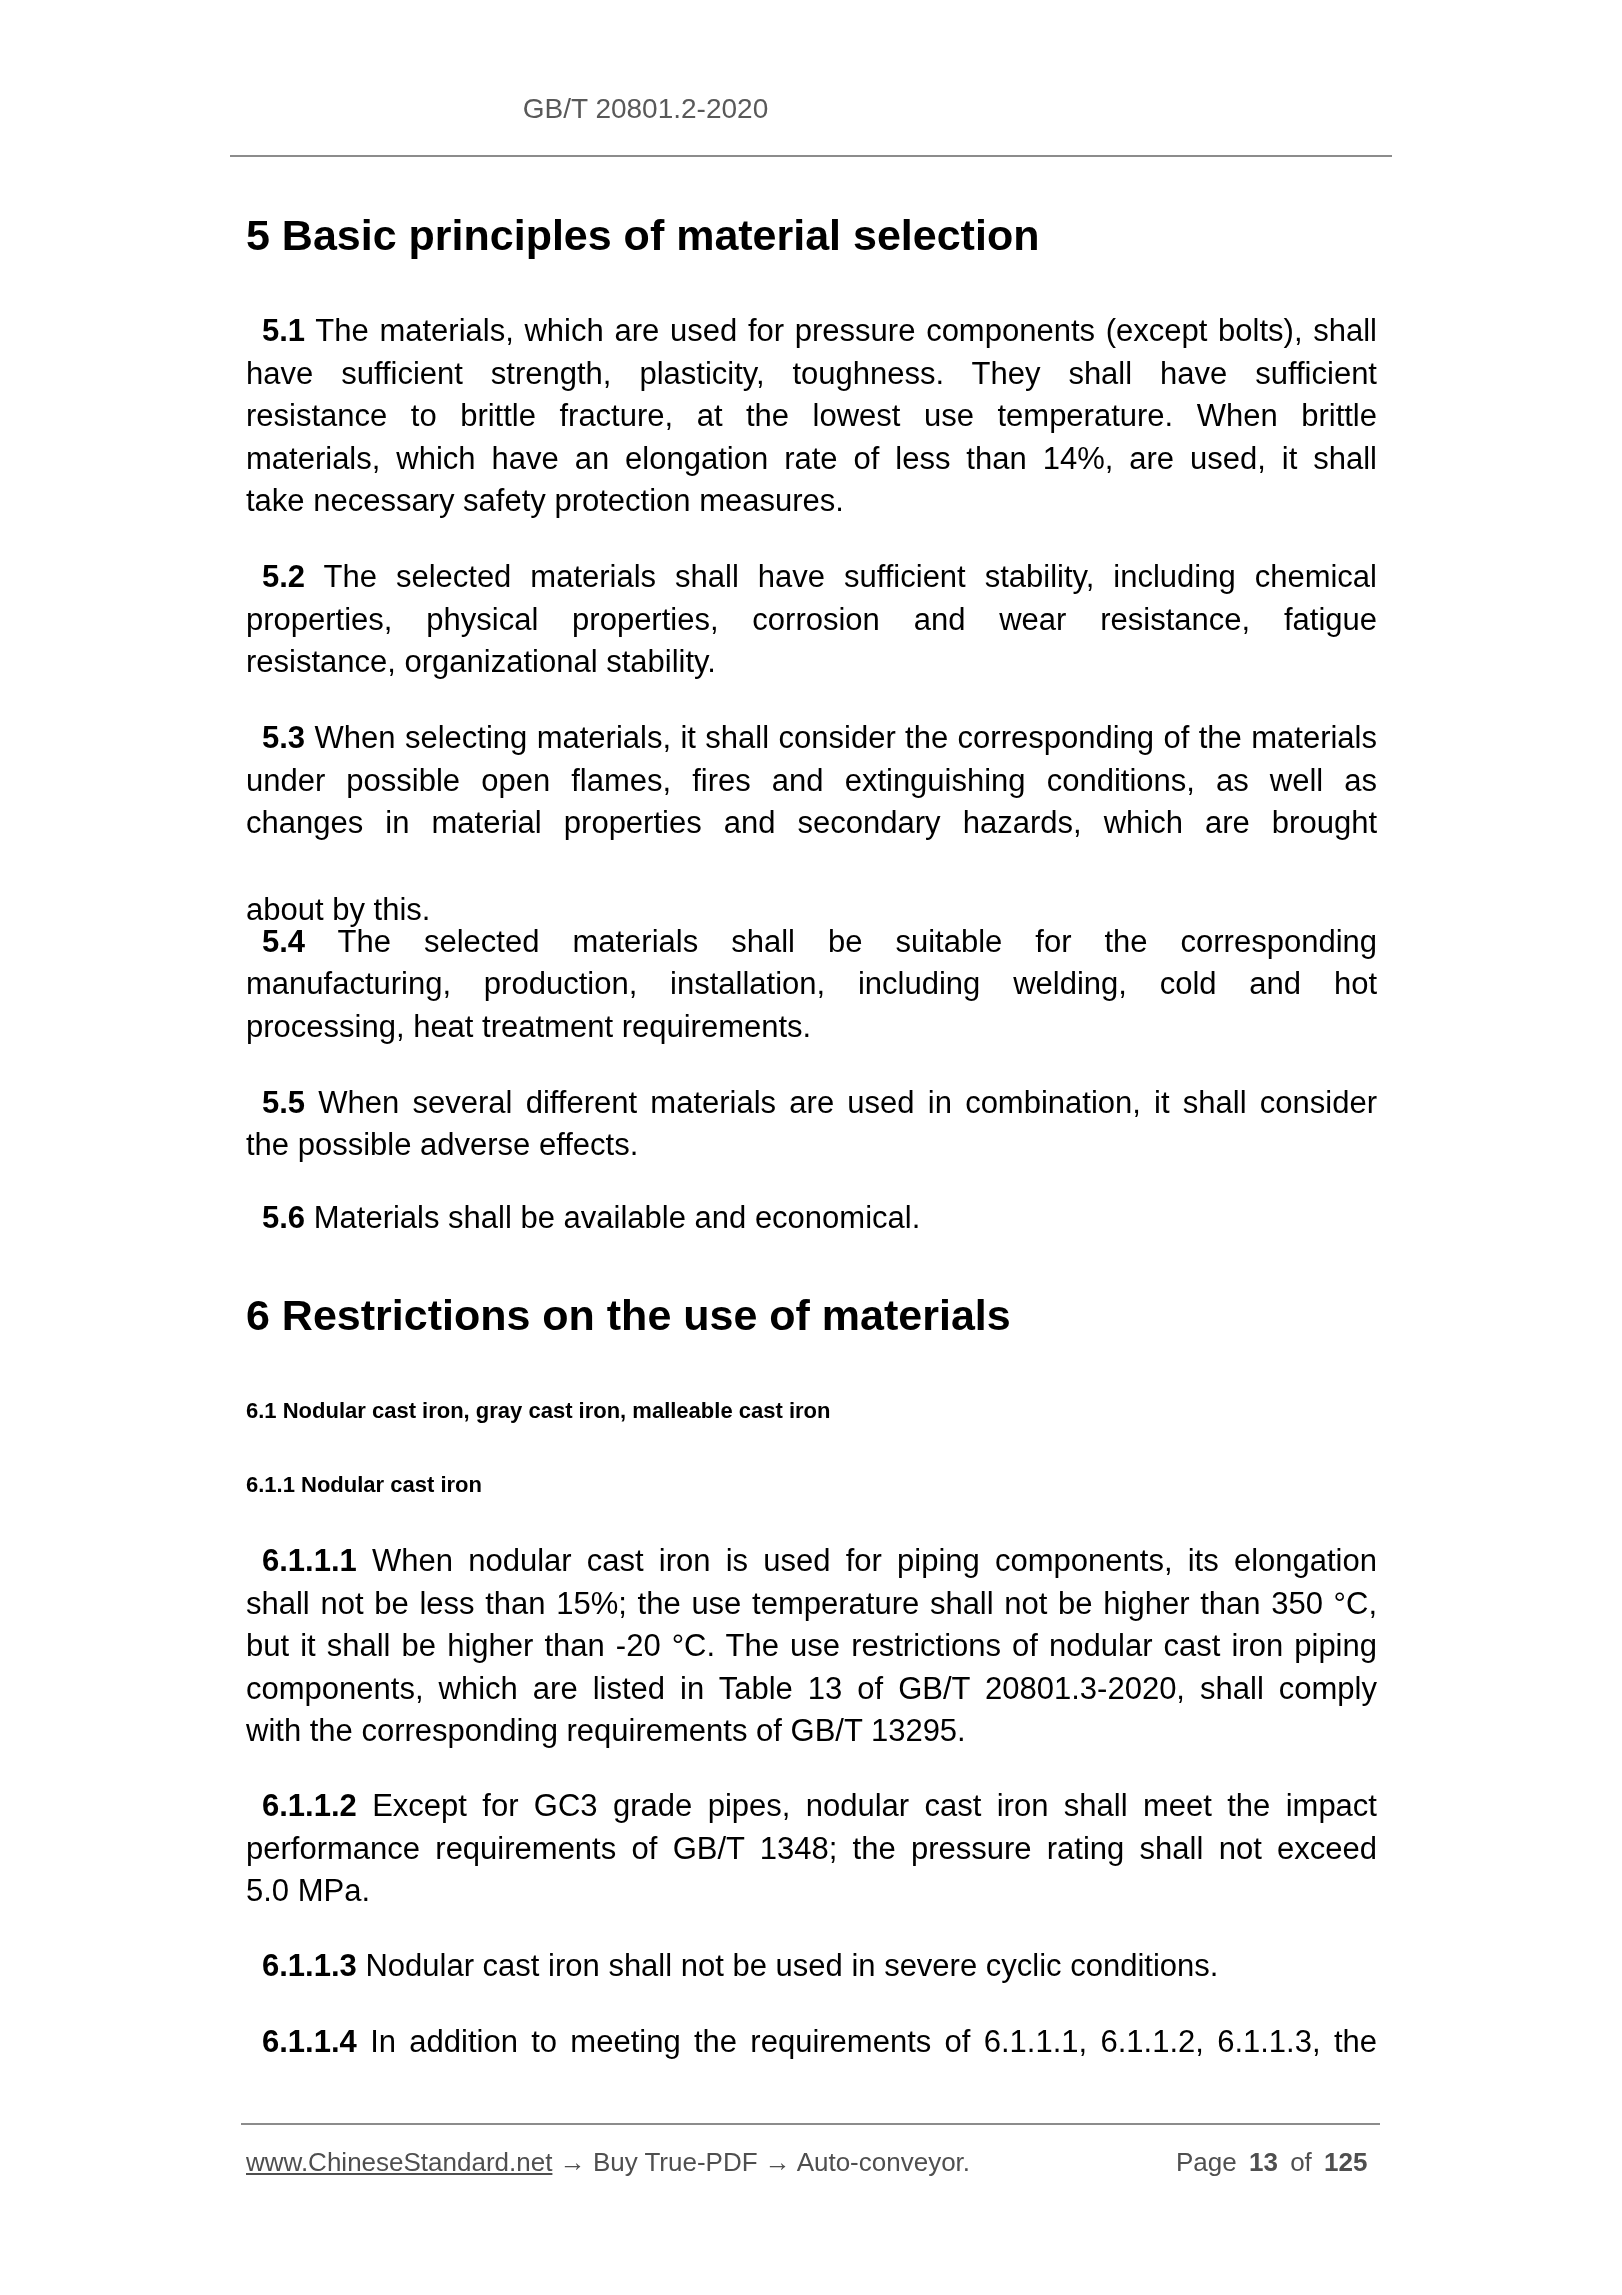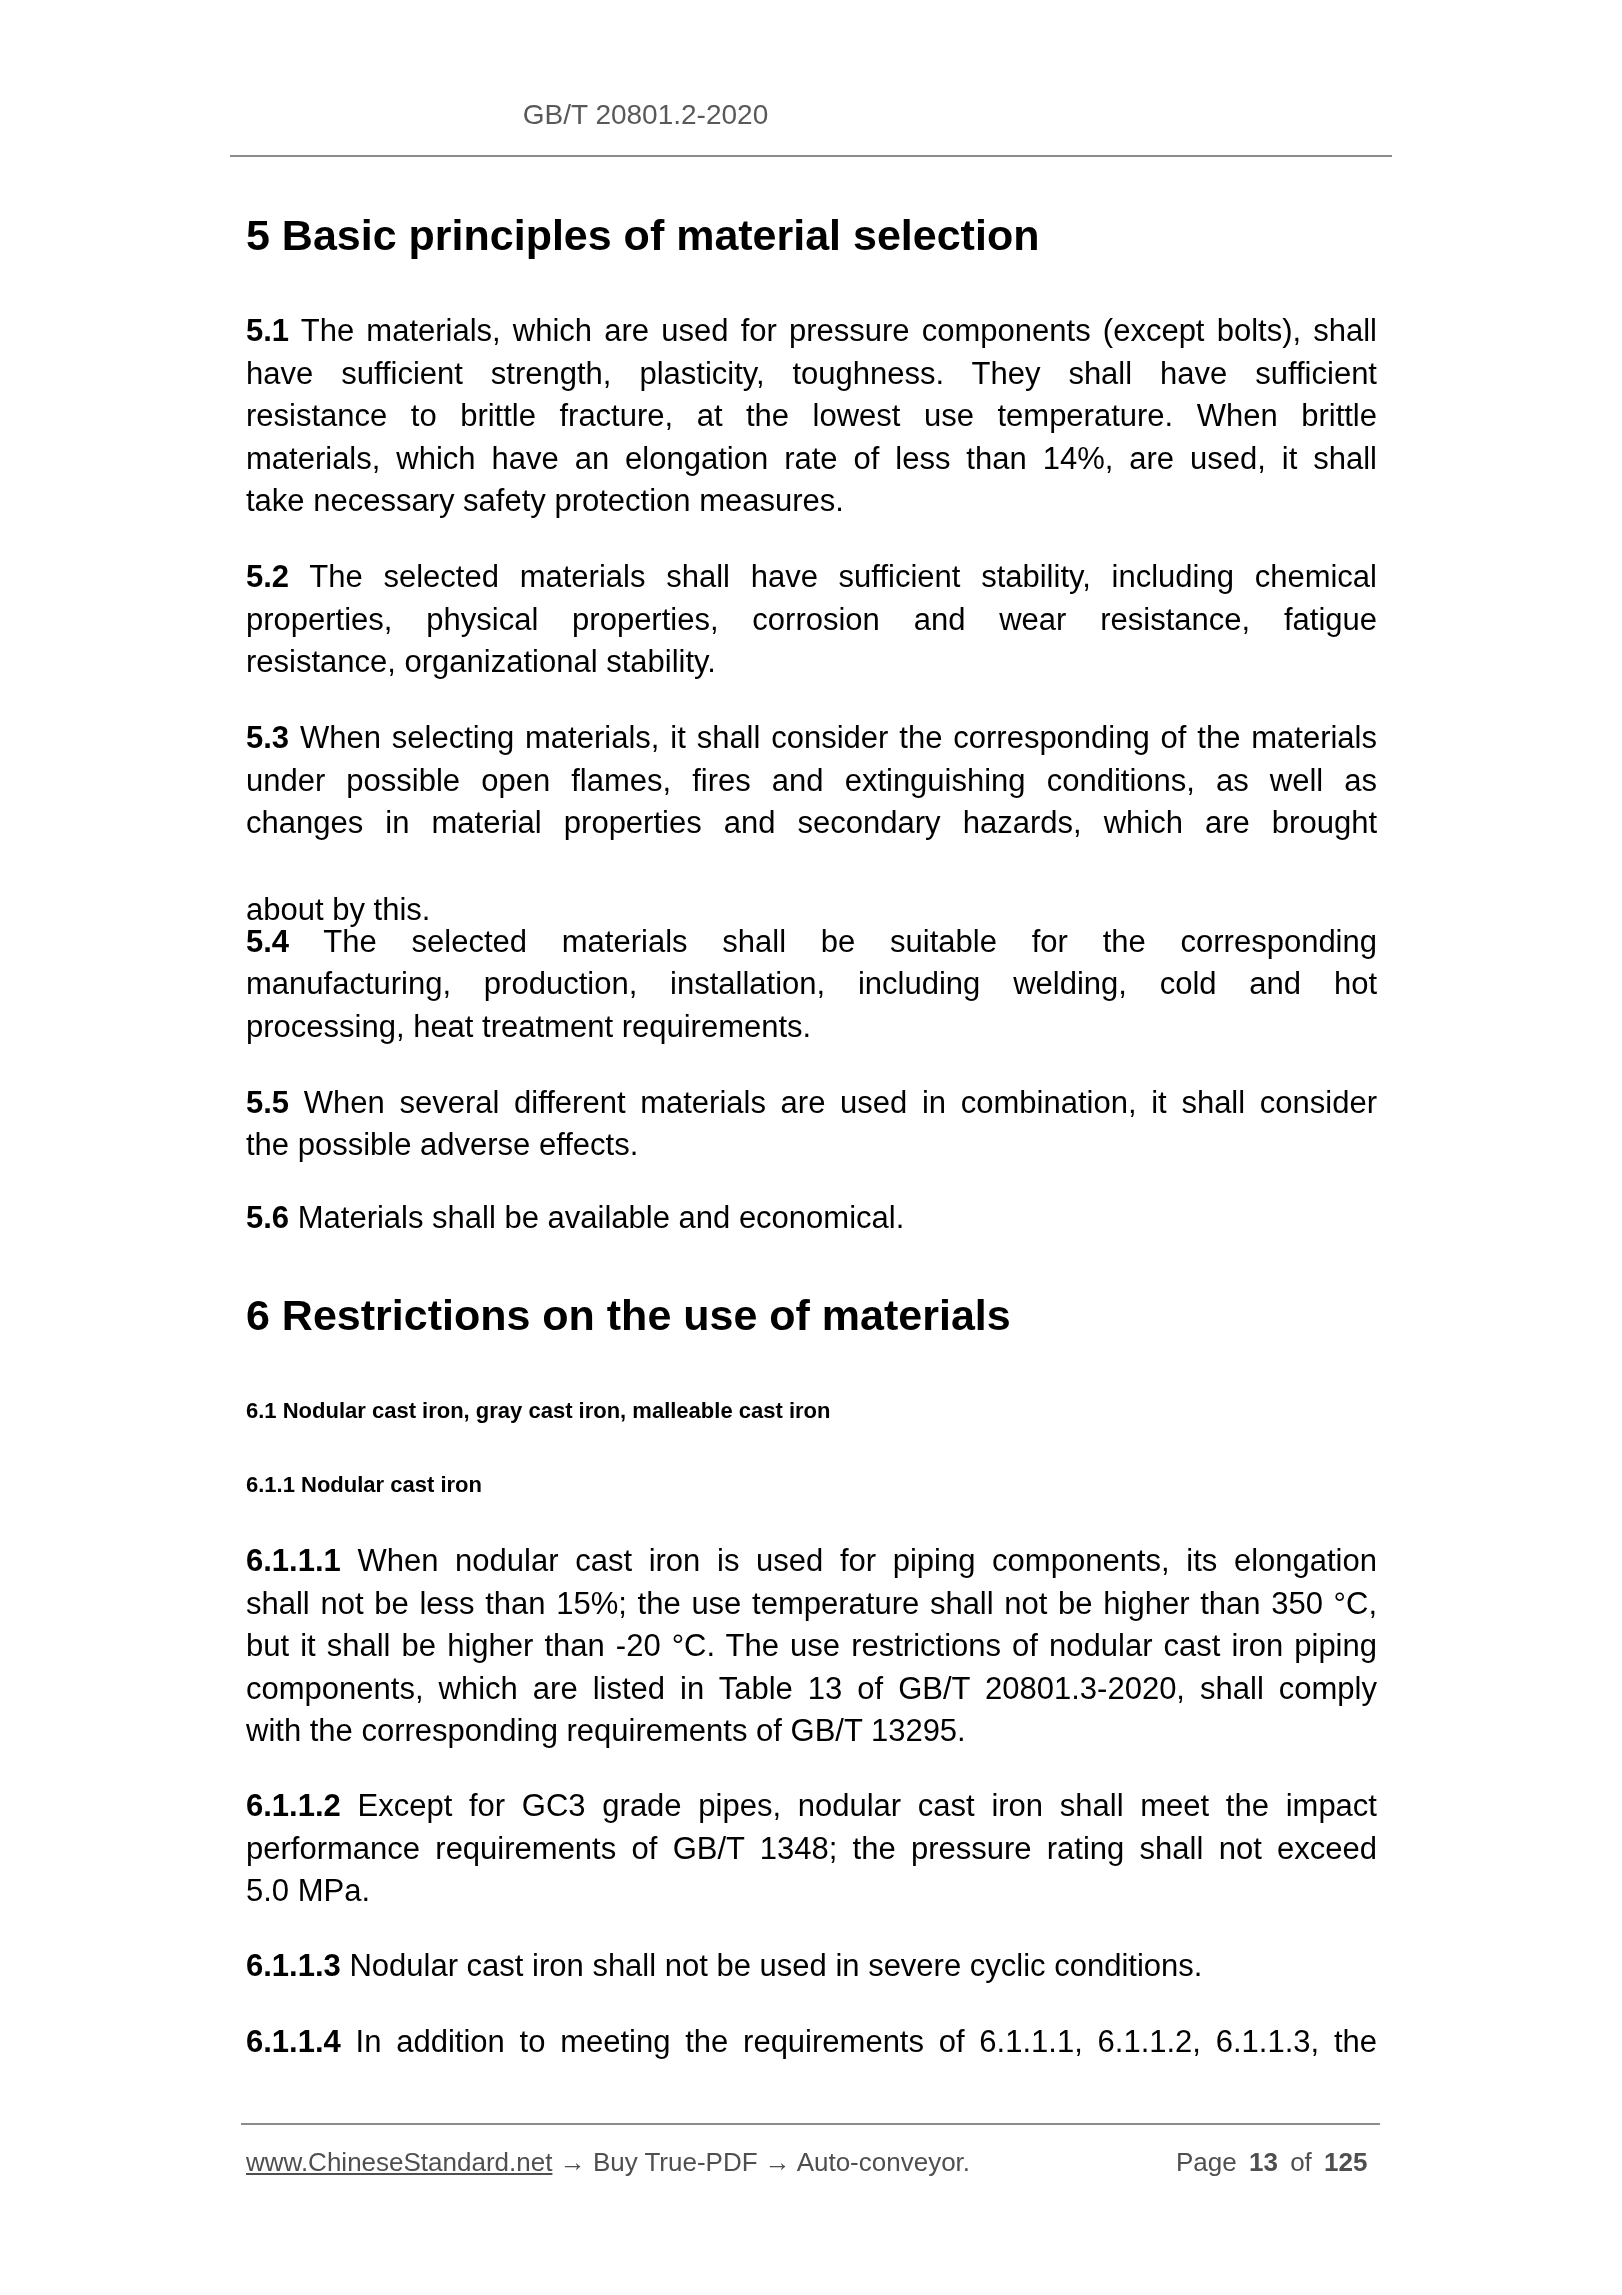--- a/index.html
+++ b/index.html
@@ -1,26 +1,26 @@
 <!DOCTYPE html>
 <html style="font-size:13.3px"><head>
 <meta charset="utf-8">
 <style>
   html, body { margin: 0; padding: 0; background: #ffffff; }
   body { width: 1623px; height: 2295px; position: relative; overflow: hidden; font-family: "Liberation Sans", sans-serif; color: #000; }
-  .page-header { position: absolute; left: 0; width: 1291px; top: 98px; text-align: center; font-size: 28px; line-height: 33px; color: #595959; }
+  .page-header { position: absolute; left: 0; width: 1291px; top: 92px; text-align: center; font-size: 28px; line-height: 33px; color: #595959; }
   .rule { position: absolute; height: 1.7px; background: #8c8c8c; }
   .rule.top { left: 230px; width: 1162px; top: 155px; }
   .rule.bottom { left: 241px; width: 1139px; top: 2123px; }
   .content { position: absolute; left: 246px; width: 1131px; top: 0; }
   .h1 { position: absolute; left: 0; font-weight: bold; font-size: 43px; line-height: 50px; white-space: nowrap; text-align: right; }
   .h2 { position: absolute; left: 0; font-weight: bold; font-size: 22px; line-height: 43px; white-space: nowrap; }
   .line { position: absolute; left: 0; width: 1131px; font-size: 31px; line-height: 43px; white-space: nowrap; }
   .line.j { text-align: justify; text-align-last: justify; }
-  .num { font-weight: bold; }
+  .num { font-weight: bold; margin-left: 16px; }
   .footer { position: absolute; left: 246px; top: 2146px; font-size: 26px; line-height: 33px; color: #4f4f4f; white-space: nowrap; text-align: right; }
   .footer a { color: #4f4f4f; text-decoration: underline; }
   .page-info { position: absolute; left: 1144px; top: 2146px; font-size: 26px; line-height: 33px; color: #4f4f4f; white-space: nowrap; word-spacing: 5px; margin-left: 32px; }
   .page-info b { font-weight: bold; }
 </style>
 </head>
 <body>
 
 <div class="page-header">GB/T 20801.2-2020</div>
 <div class="rule top"></div>

